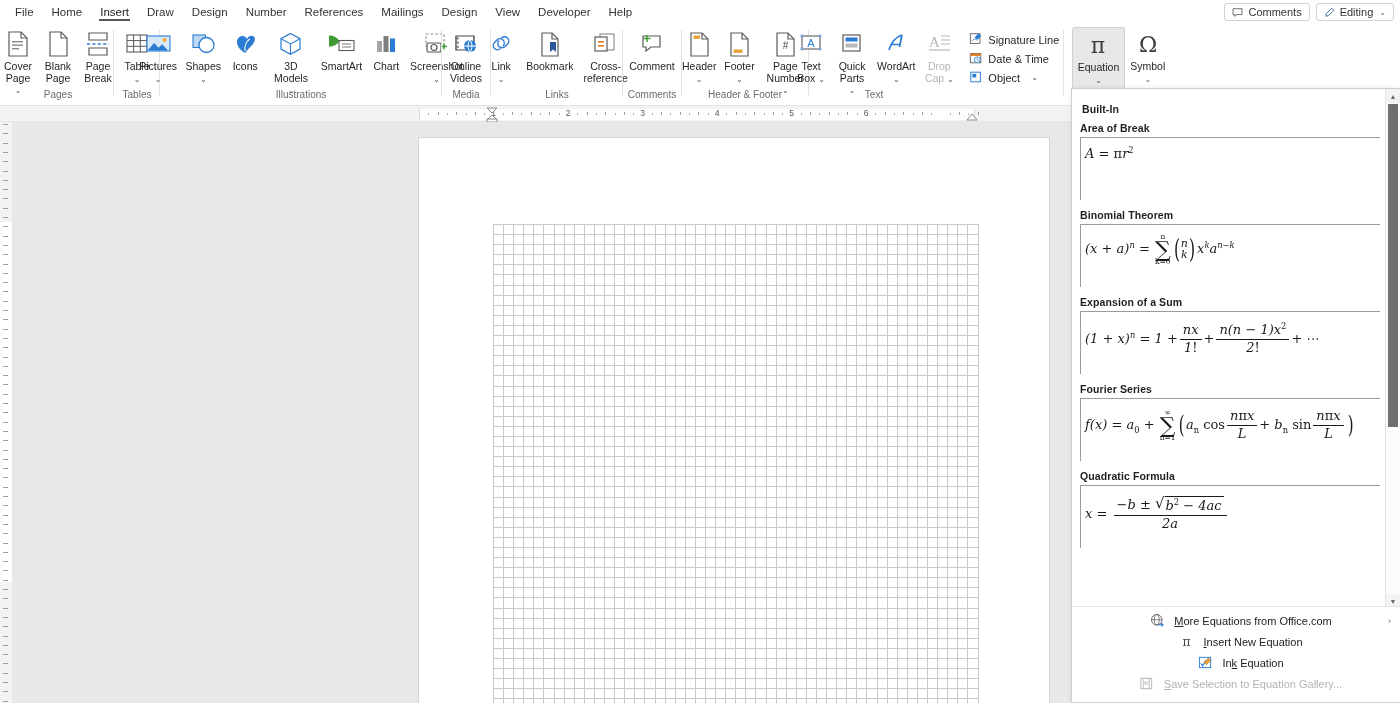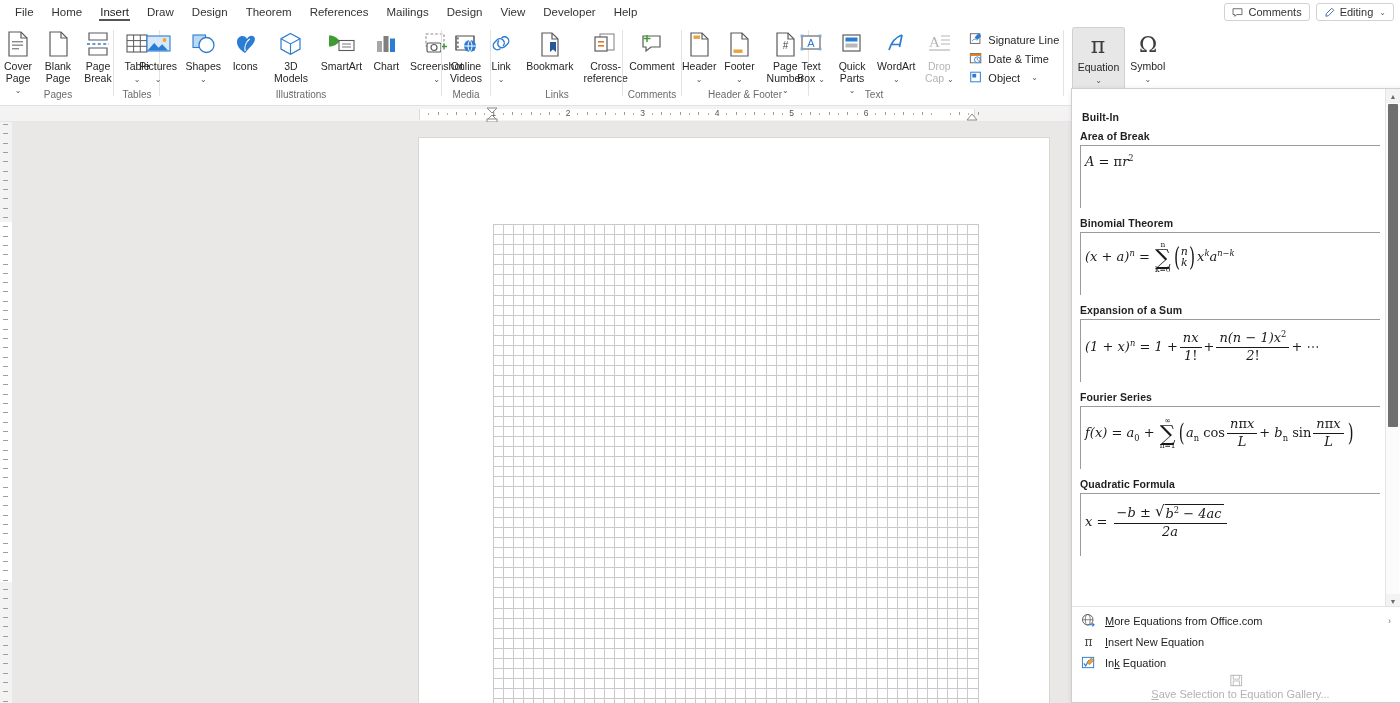--- a/index.html
+++ b/index.html
@@ -119,21 +119,21 @@
     background:#fff; border:1px solid #cfcfcf;
     box-shadow:2px 2px 6px rgba(0,0,0,0.18);
   }
   .gal-scrollarea {
     position:absolute; left:0; top:0; width:329px; height:519px;
     overflow:hidden; background:#fff;
   }
   .gal-list { position:absolute; left:8px; top:6px; width:300px; }
   .gal-head {
     font-size:10.5px; font-weight:bold; color:#1f1f1f;
-    margin:16px 0 7px 2px; letter-spacing:0.1px;
+    margin:8px 0 7px 2px; letter-spacing:0.1px;
   }
   .gal-item { margin-bottom:9px; }
   .gal-item-title {
     font-size:10.5px; font-weight:bold; color:#1f1f1f; margin-bottom:3px;
     letter-spacing:0.1px;
   }
   .gal-eq-box {
     border-top:1px solid #9b9b9b; border-left:1px solid #9b9b9b;
     height:63px; padding:6px 0 0 4px; background:#fff; overflow:hidden;
   }
@@ -184,27 +184,27 @@
     position:absolute; left:2px; top:15px; width:10px; height:323px;
     background:#6f6f6f; border-radius:1px;
   }
 
   .gal-menu {
     position:absolute; left:0; bottom:0; width:329px; height:96px;
     border-top:1px solid #e2e2e2; background:#fff; padding-top:3px;
   }
   .gal-mi {
     display:flex; align-items:center; height:21px; padding-left:8px;
-    font-size:11px; color:#222; position:relative;
+    font-size:11px; color:#222; position:relative;justify-content:center;
   }
   .gal-mi .mico {
     width:16px; height:16px; margin-right:9px;
     display:flex; align-items:center; justify-content:center;
   }
-  .gal-mi.disabled { color:#b2b2b2;flex-direction:column; }
+  .gal-mi.disabled { color:#b2b2b2; }
   .gal-mi .submenu-arrow {
     position:absolute; right:10px; font-size:9px; color:#707070;
   }
   .u { text-decoration:underline; }
 
   .canvas-right {
     position:absolute; left:1070px; top:122px; width:330px; height:581px;
     background:#e9e8e6;
   }
 </style>
@@ -212,21 +212,21 @@
 <body>
 
 <div id="app">
 
   <div class="tabbar">
     <div class="tab"><span>File</span></div>
     <div class="tab"><span>Home</span></div>
     <div class="tab active"><span>Insert</span></div>
     <div class="tab"><span>Draw</span></div>
     <div class="tab"><span>Design</span></div>
-    <div class="tab"><span>Theorem</span></div>
+    <div class="tab"><span>Number</span></div>
     <div class="tab"><span>References</span></div>
     <div class="tab"><span>Mailings</span></div>
     <div class="tab"><span>Design</span></div>
     <div class="tab"><span>View</span></div>
     <div class="tab"><span>Developer</span></div>
     <div class="tab"><span>Help</span></div>
 
     <div class="topright">
       <div class="tr-btn">
         <svg width="11" height="11" viewBox="0 0 16 16">

